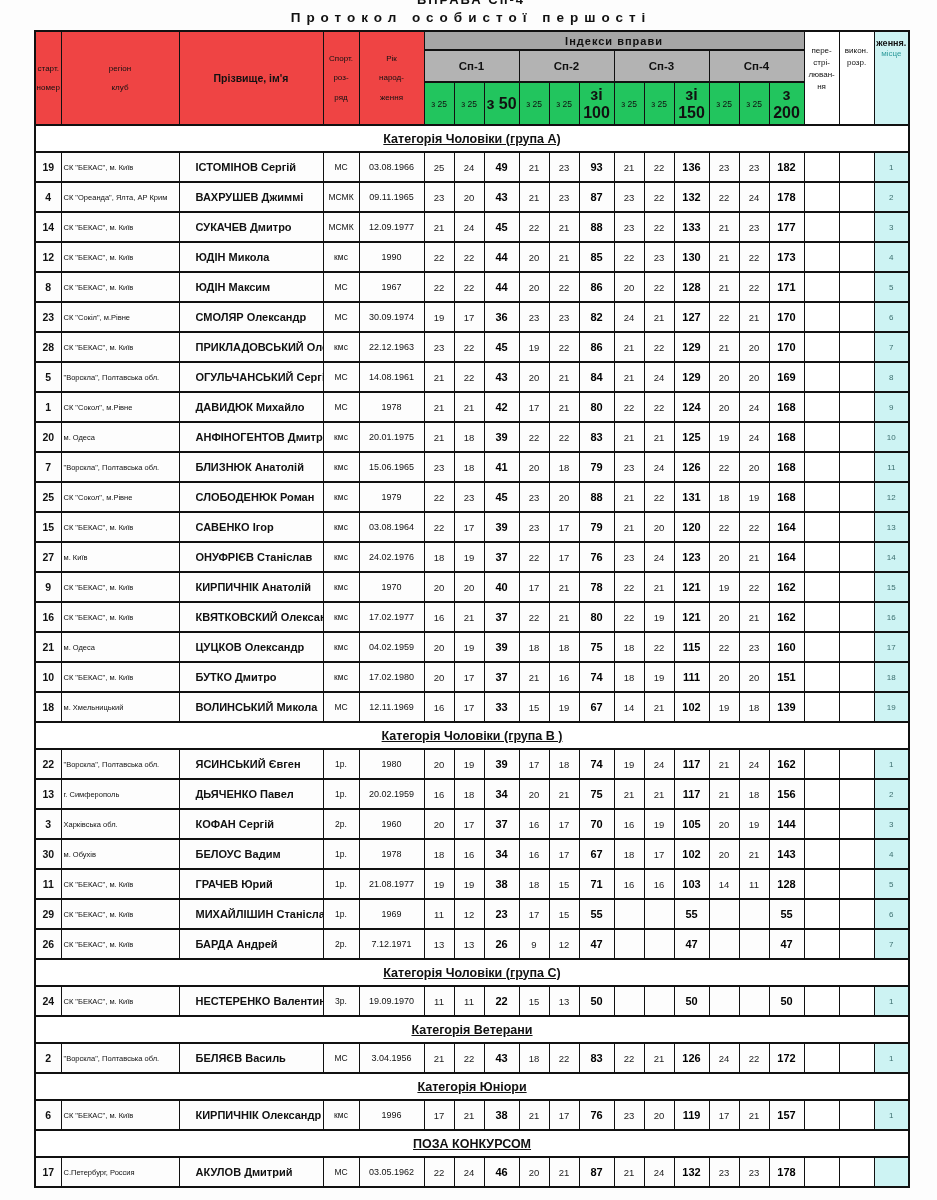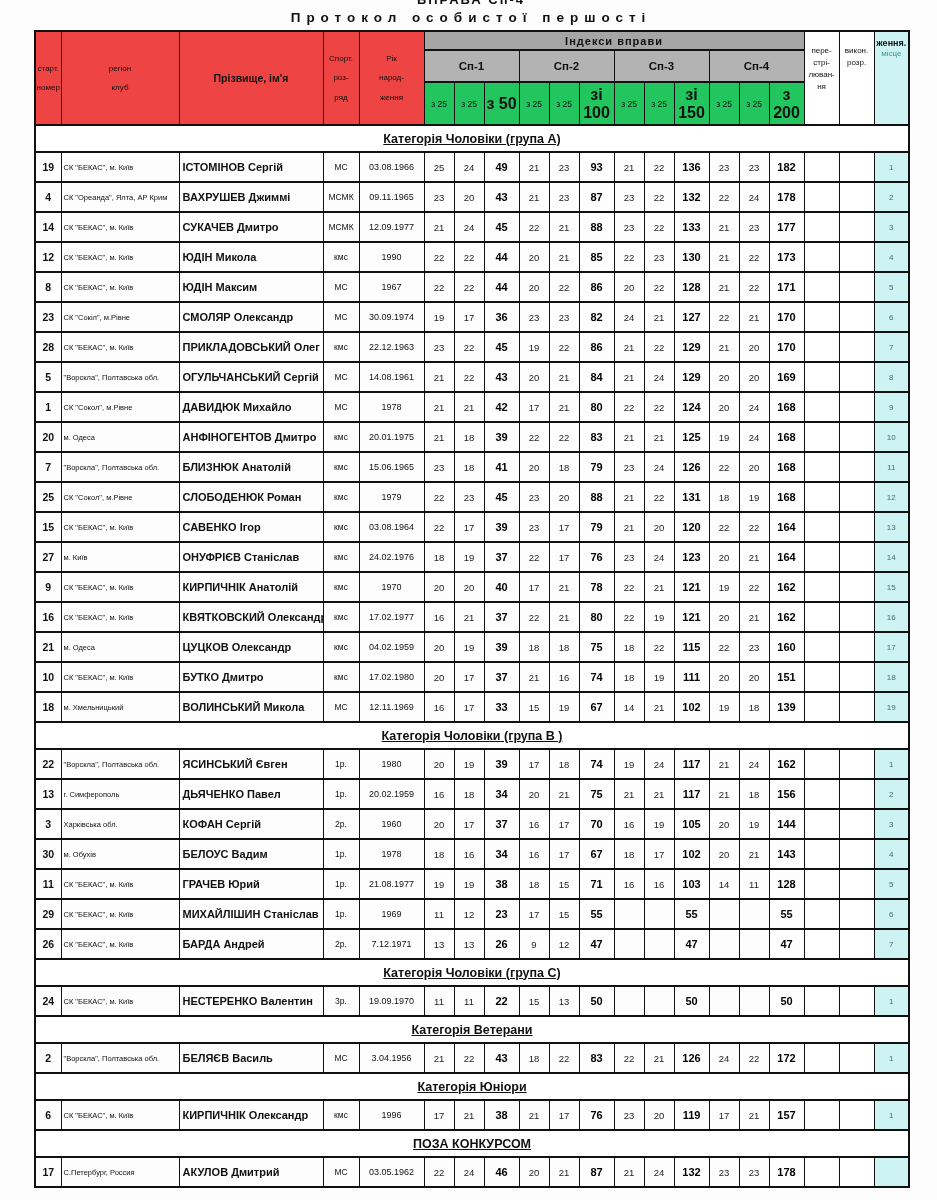--- a/index.html
+++ b/index.html
@@ -20,21 +20,21 @@
   .htot{font-size:16px;font-weight:bold;}
   .hw{background:#ffffff;font-size:8px;white-space:pre-line;line-height:1.5;vertical-align:top;padding-top:13px;text-align:center;}
   .hplace{background:#cdf3f3;vertical-align:top;padding-top:6px;text-align:center;}
   .pl1{font-size:9px;font-weight:bold;}
   .pl2{font-size:8px;color:#2e9b9b;margin-top:1px;}
   tr.band{height:27px;background:#fff;text-decoration:underline;}
   tr.band td{font-size:12.5px;font-weight:bold;text-align:center;}
   tr.data{height:30px;}
   td.no{font-size:10.5px;font-weight:bold;text-align:center;}
   td.club{font-size:7.5px;text-align:left;padding-left:2px;white-space:nowrap;}
-  td.name{font-size:11px;font-weight:bold;text-align:left;padding-left:3px;white-space:nowrap;}
+  td.name{font-size:11px;font-weight:bold;text-align:left;padding-left:16px;white-space:nowrap;}
   td.rank{font-size:8.5px;text-align:center;}
   td.year{font-size:9px;text-align:center;}
   td.score{font-size:9.5px;text-align:center;color:#222;}
   td.total{font-size:11px;font-weight:bold;color:#000;}
   td.place{background:#cdf3f3;font-size:8px;text-align:center;color:#3c6e6e;}
   td.empty{background:#fff;}
 </style>
 </head>
 <body>
 

